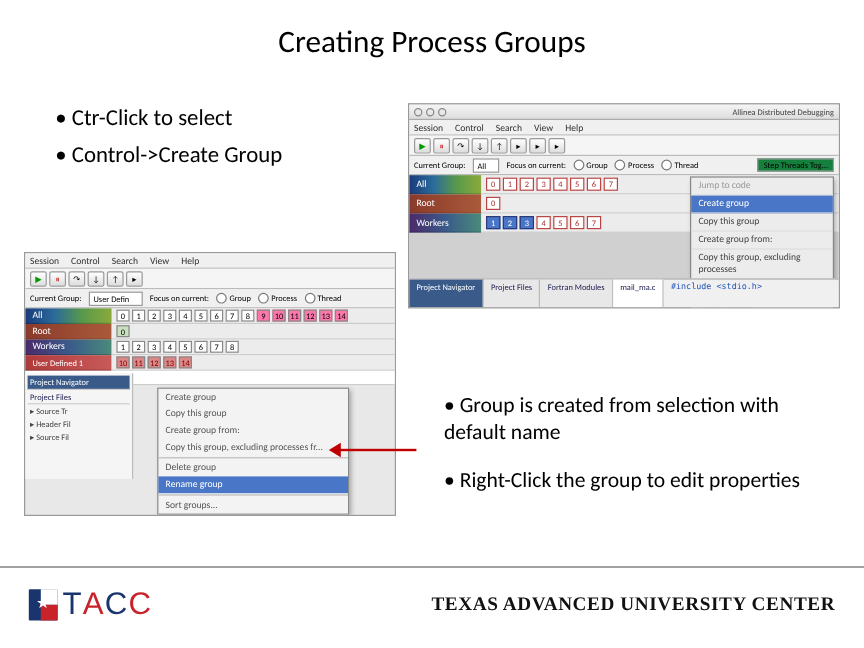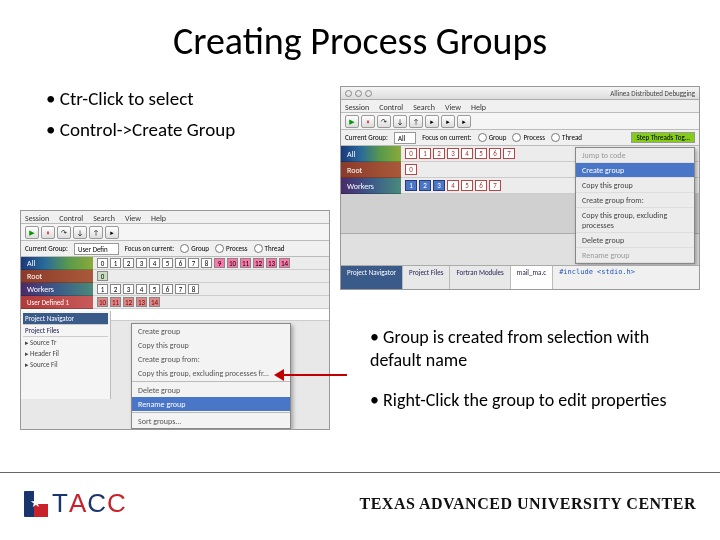--- a/index.html
+++ b/index.html
@@ -7,21 +7,21 @@
     width: 720px;
     height: 540px;
     background: #fff;
     font-family: Calibri, Arial, sans-serif;
     color: #000;
     position: relative;
     overflow: hidden;
   }
   .title {
     text-align: center;
-    font-size: 38px;
+    font-size: 26px;
     font-weight: 400;
     margin-top: 18px;
     margin-bottom: 18px;
   }
   .bullets-left {
     position: absolute;
     left: 46px;
     top: 86px;
     font-size: 19px;
     line-height: 1.4;
@@ -36,21 +36,21 @@
     line-height: 1.25;
     width: 330px;
   }
   .bullets-right li { list-style: none; margin-bottom: 18px; }
   .bullets-right li::before { content: "• "; }
 
   
   .shot1 {
     position: absolute;
     left: 340px; top: 86px;
-    width: 360px; height: 204px;
+    width: 360px; height: 171px;
     border: 1px solid #999;
     background: #e0e0e0;
     font-size: 8px;
     overflow: hidden;
   }
   .titlebar {
     height: 13px;
     background: linear-gradient(#f5f5f5,#ddd);
     border-bottom: 1px solid #aaa;
     display: flex;
@@ -259,21 +259,21 @@
     <div class="tbtn">▸</div>
     <div class="tbtn">▸</div>
   </div>
   <div class="grouprow">
     <span>Current Group:</span>
     <span class="combo">All</span>
     <span>Focus on current:</span>
     <span class="radio">Group</span>
     <span class="radio">Process</span>
     <span class="radio">Thread</span>
-    <span style="margin-left:auto;border:1px solid #999;padding:0 4px;background:#84cc16">Step Threads Tog...</span>
+    <span style="margin-left:auto;border:1px solid #999;padding:0 4px;background:#15803d">Step Threads Tog...</span>
   </div>
   <div class="grouppanel">
     <div class="grouplabel all-row">All</div>
     <div class="procnums">
       <span class="pn">0</span>
       <span class="pn">1</span>
       <span class="pn">2</span>
       <span class="pn">3</span>
       <span class="pn">4</span>
       <span class="pn">5</span>

